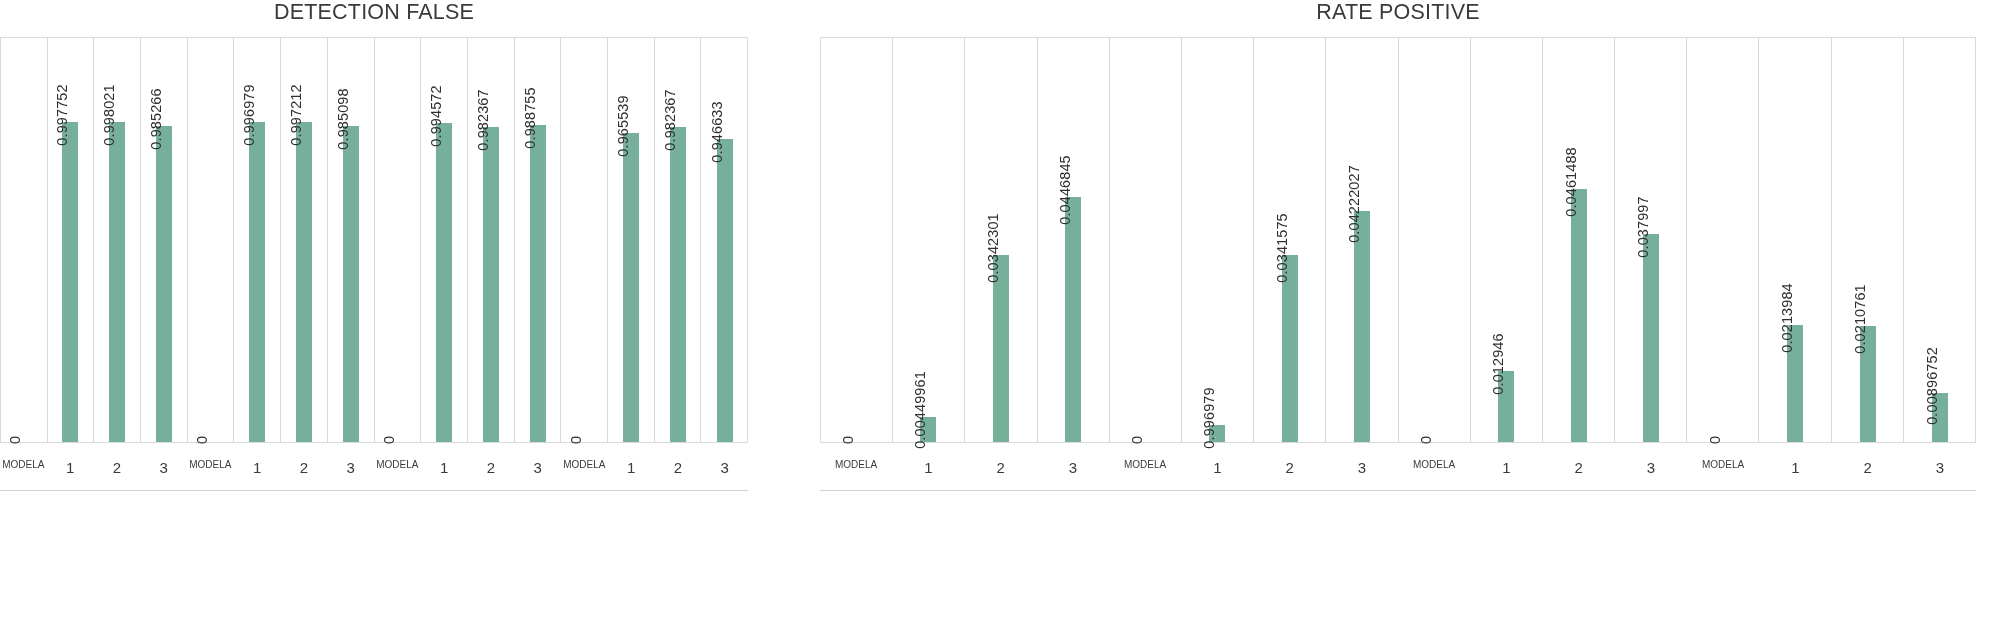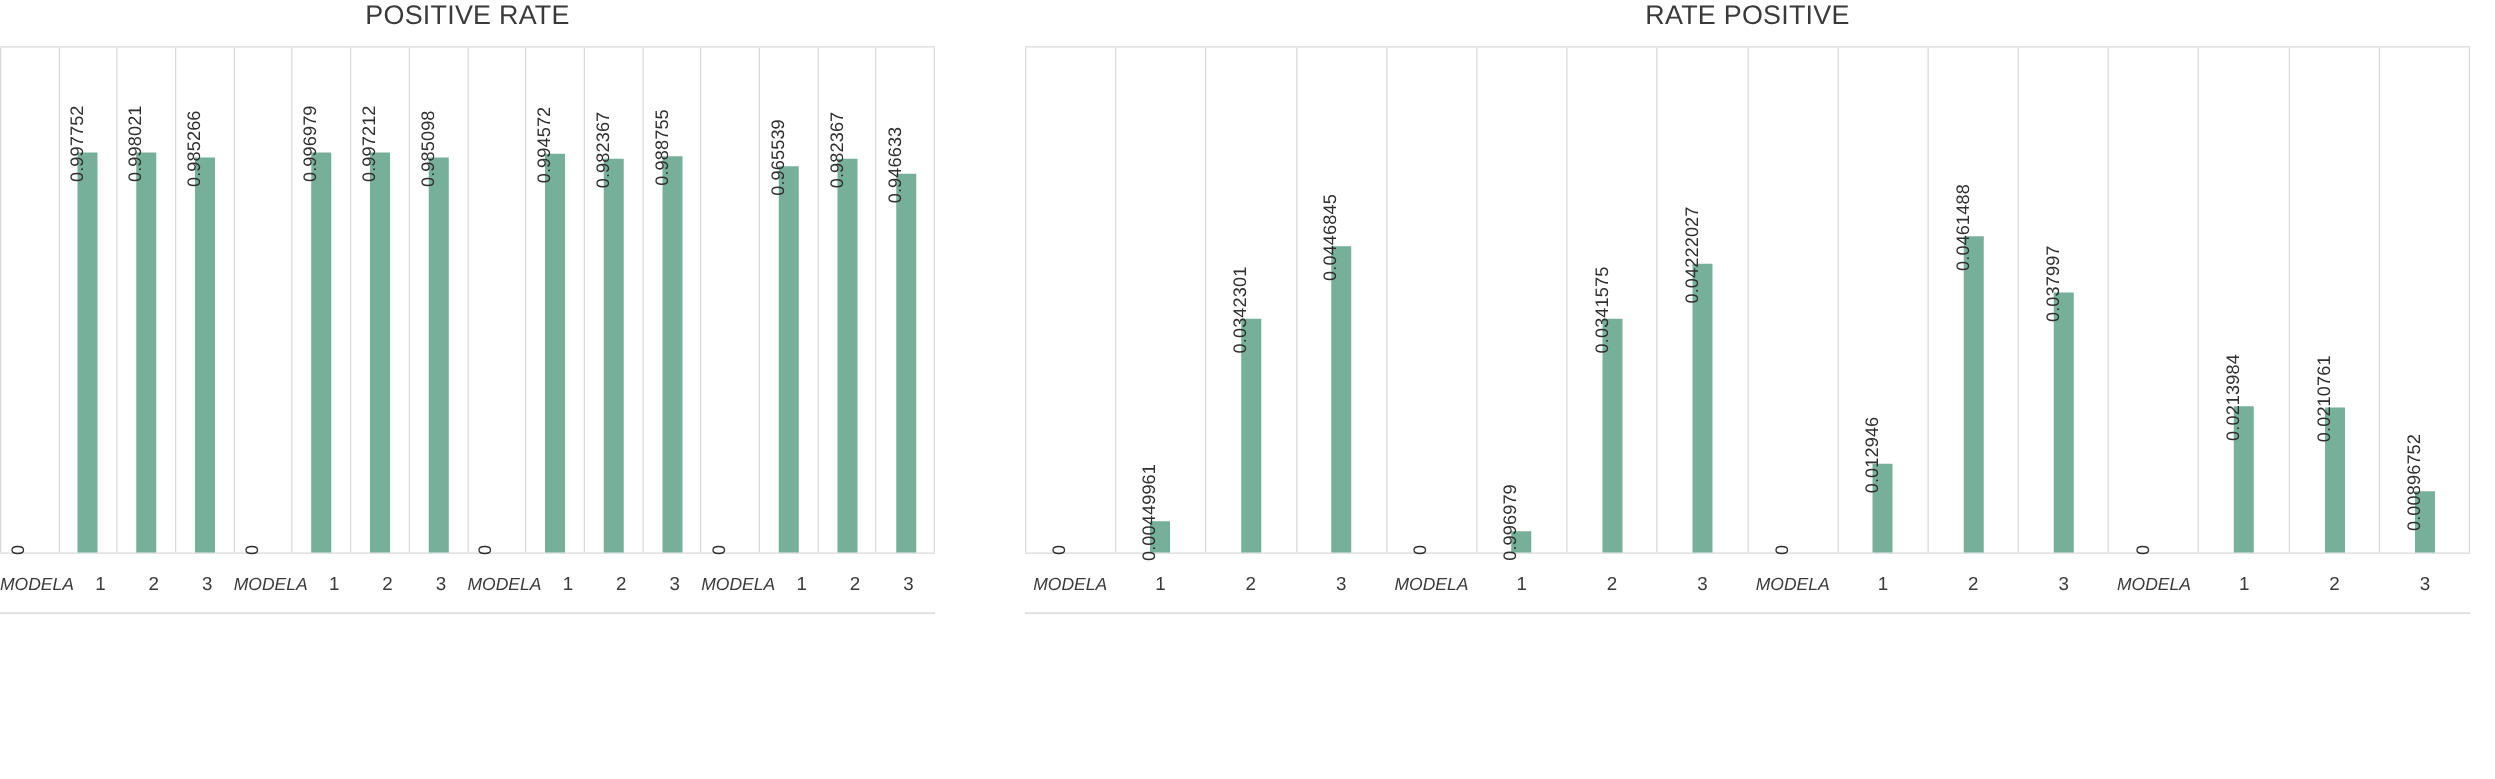--- a/index.html
+++ b/index.html
@@ -105,37 +105,37 @@
   .chart-panel.right .xaxis{ width:1156px; margin-left:0px;}
   .xcell{
     flex:1 1 0;
     text-align:center;
     font-size:15px;
     color:#3a3a3a;
     padding-top:16px;
     white-space:nowrap;
     font-family:"Liberation Sans", sans-serif;
   }
-  .xcell.wide{ font-size:14px;font-style:italic; }
+  .xcell.wide{ font-size:10px; }
 
   .bottom-rule{
     height:1px;
     background:#d0d0d0;
     margin-top:14px;
   }
   .chart-panel.left .bottom-rule{ width:748px; margin-left:0px;}
   .chart-panel.right .bottom-rule{ width:1156px; margin-left:0px;}
 </style>
 </head>
 <body>
 
 <div class="charts-row">
 
   <div class="chart-panel left">
-    <div class="chart-title">POSITIVE RATE</div>
+    <div class="chart-title">DETECTION FALSE</div>
 
     <div class="plot">
       <div class="grid" id="grid-0">
           <div class="cell first"></div>
           <div class="cell"></div>
           <div class="cell"></div>
           <div class="cell"></div>
           <div class="cell"></div>
           <div class="cell"></div>
           <div class="cell"></div>

